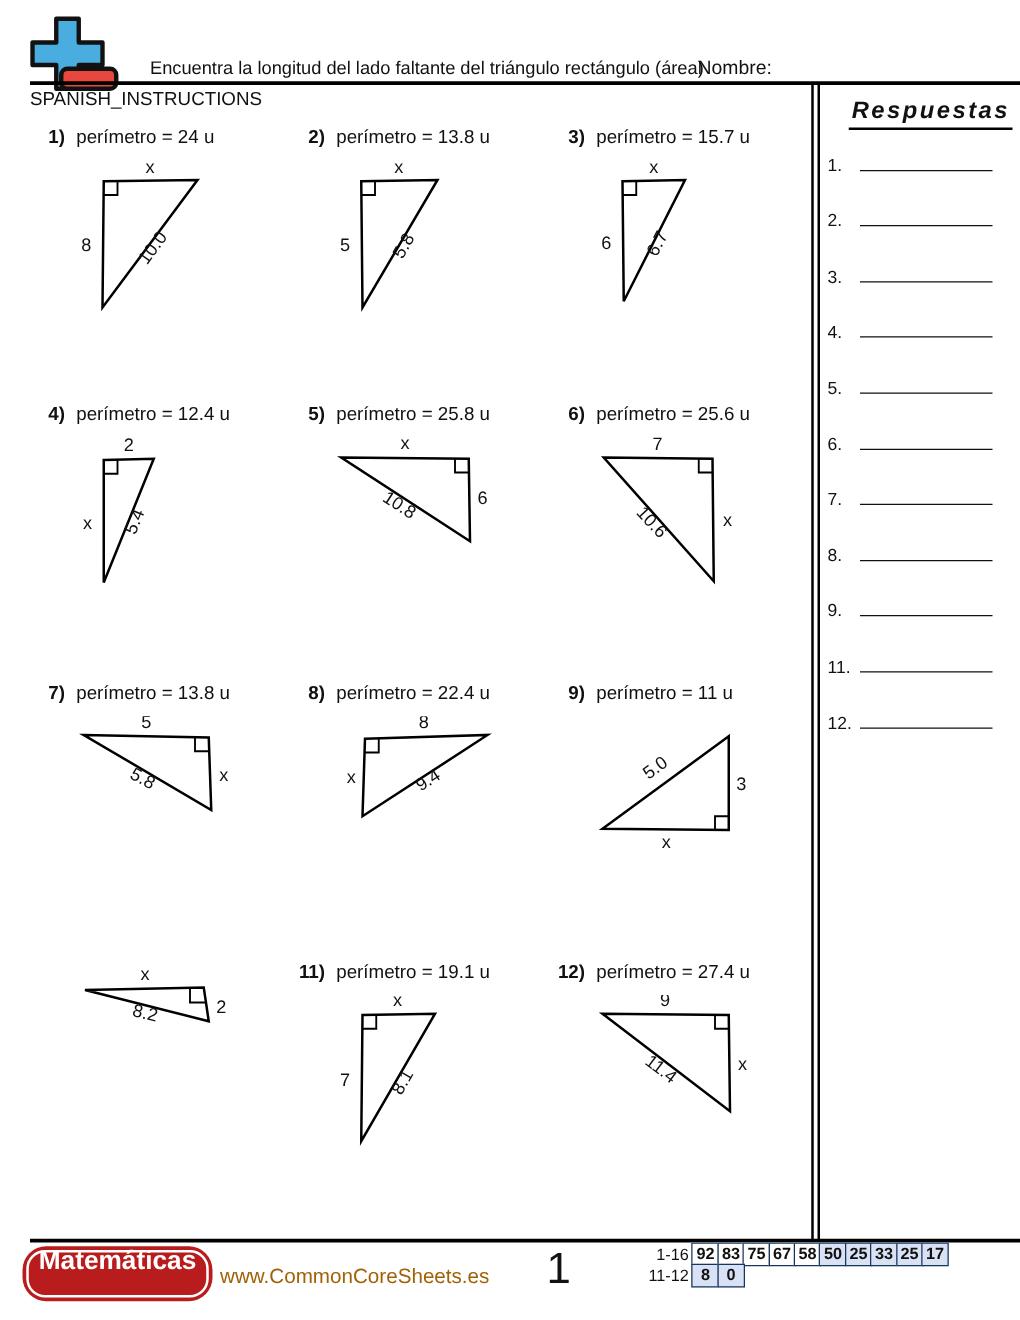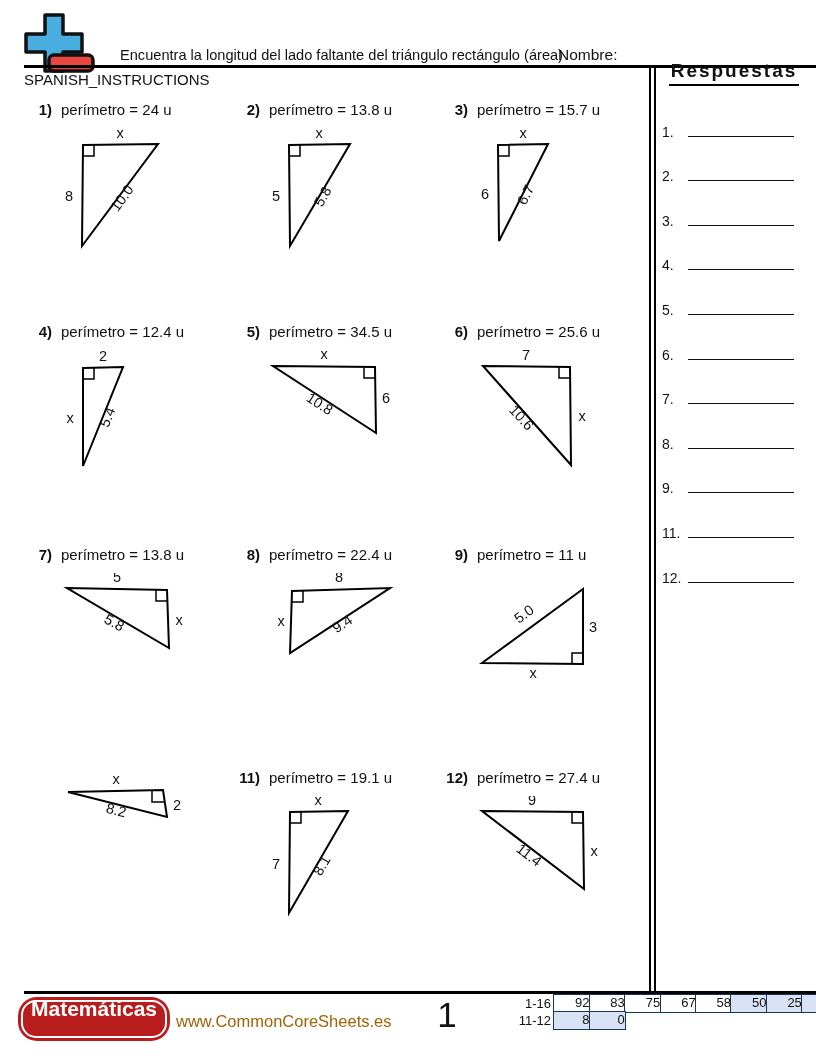--- a/index.html
+++ b/index.html
@@ -17,40 +17,40 @@
   .pnum{width:28px;text-align:right;font-weight:700;}
   .ptext{margin-left:9px;}
   svg.tri{display:block;margin-top:8px;}
   svg.tri polygon{fill:none;stroke:#000;stroke-width:2;stroke-linejoin:miter;}
   svg.tri path.ra{fill:none;stroke:#000;stroke-width:1.5;}
   svg.tri text{font-family:"Liberation Sans",sans-serif;font-size:14.5px;fill:#111;text-anchor:middle;}
 
   
   .vsep{position:absolute;left:649px;top:68px;width:7px;height:925px;box-sizing:border-box;
         border-left:2px solid #000;border-right:2px solid #000;}
-  .ans-title{position:absolute;left:658px;top:60px;width:152px;text-align:center;}
+  .ans-title{position:absolute;left:658px;top:78px;width:152px;text-align:right;font-style:italic;}
   .ans-title span{font-size:19px;font-weight:700;letter-spacing:2px;border-bottom:2px solid #000;padding:0 2px 3px;}
   .ans-list{position:absolute;left:662px;top:95px;width:138px;}
   .ans-row{display:flex;align-items:flex-end;height:44.6px;}
   .ans-num{font-size:14px;width:24px;}
   .ans-line{flex:1;border-bottom:1.6px solid #111;margin:0 6px 3px 2px;}
 
   
   .brand{position:absolute;left:18px;top:997px;width:152px;height:44px;background:#b91c1c;border-radius:19px;
          display:flex;align-items:flex-start;justify-content:center;}
   .brand-inner{position:absolute;inset:3px;border:2.5px solid #fff;border-radius:15px;}
   .brand-text{position:relative;color:#fff;font-weight:700;font-size:21px;}
   .site-url{position:absolute;left:176px;top:1012px;font-size:16.5px;color:#a16207;}
   .page-num{position:absolute;left:425px;top:995px;width:44px;text-align:center;font-size:35px;}
   .score{position:absolute;left:505px;top:994px;}
   .score-row{display:flex;height:19px;}
   .score-row + .score-row{margin-top:-1.6px;}
   .score-label{width:46px;text-align:right;padding-right:4px;font-size:13px;line-height:19px;}
-  .cell{width:37px;box-sizing:border-box;border:1.6px solid var(--score-border,#17365D);
-        margin-left:-1.6px;text-align:right;font-size:13px;line-height:16px;background:#fff;}
+  .cell{width:22px;box-sizing:border-box;border:1.6px solid var(--score-border,#17365D);
+        margin-left:-1.6px;text-align:center;font-size:13px;line-height:16px;background:#fff;font-weight:bold;}
   .score-row .cell:first-of-type{margin-left:0;}
   .cell.hl{background:var(--score-hl,#D9E2F5);}
 </style>
 </head>
 <body>
 
 <div class="page">
 
   <div class="logo">
     <svg width="76" height="62" viewBox="0 0 76 62">
@@ -115,21 +115,21 @@
         <path class="ra" d="M59 29 L70 29 L70 18"></path>
       <text x="79" y="11">2</text>
       <text x="46" y="73">x</text>
       <text x="88" y="69" transform="rotate(-68 88 69)">5.4</text>
     </svg>
   </div>
 
   <div class="problem" style="left:232px;top:322px;">
     <div class="phead">
         <span class="pnum">5)</span>
-        <span class="ptext">perímetro = 34.5 u</span>
+        <span class="ptext">perímetro = 25.8 u</span>
       </div>
     <svg class="tri" width="200" height="150">
       <polygon points="41,16 143,17 144,83"></polygon>
         <path class="ra" d="M132 17 L132 28 L143 28"></path>
       <text x="92" y="9">x</text>
       <text x="154" y="53">6</text>
       <text x="85" y="58" transform="rotate(33 85 58)">10.8</text>
     </svg>
   </div>
 

